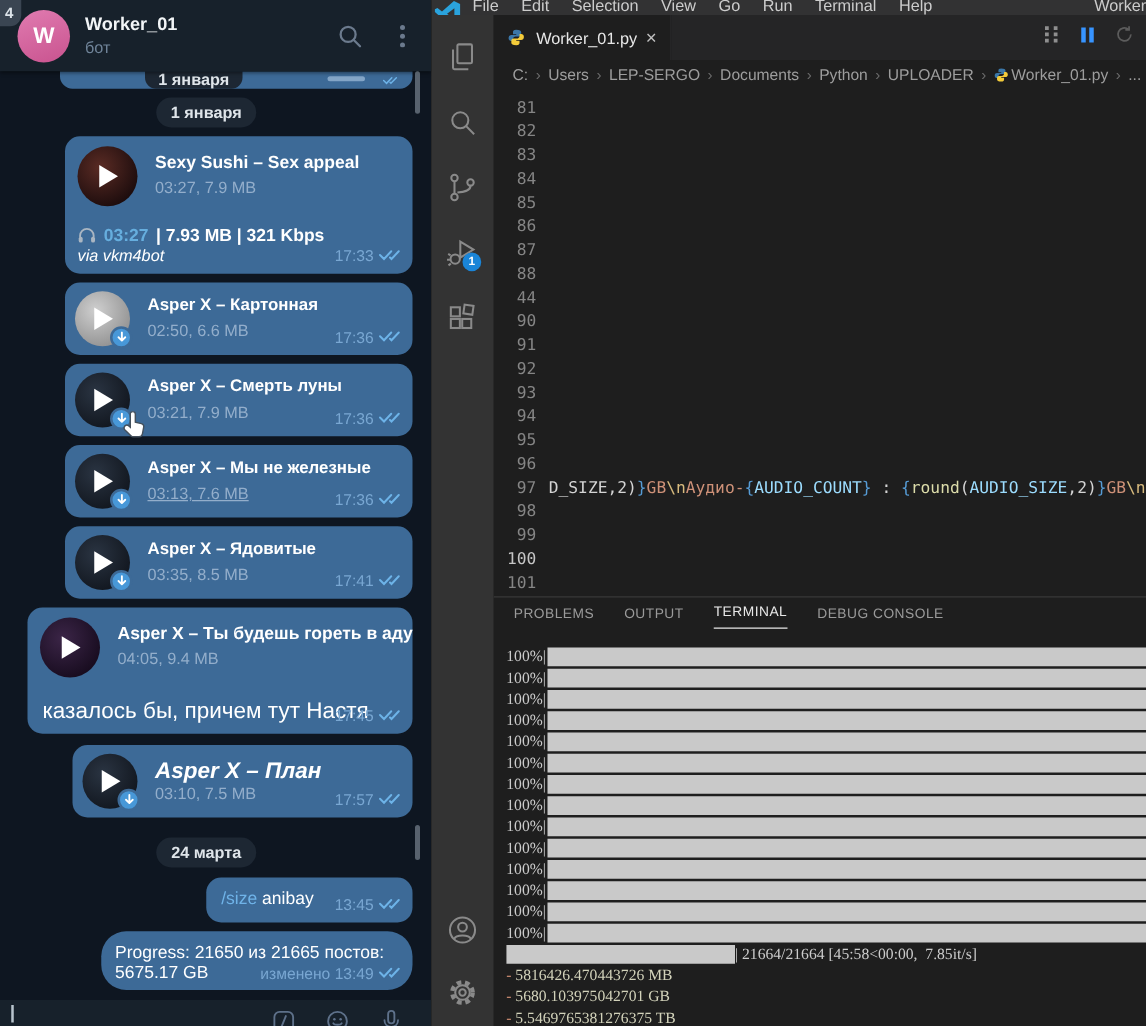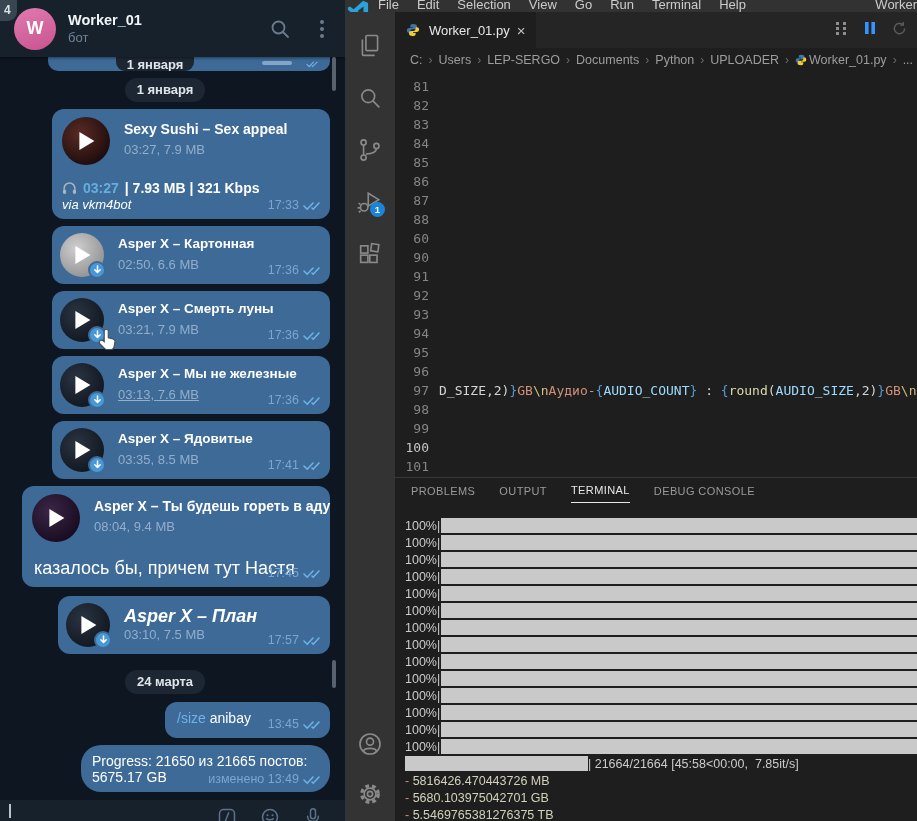--- a/index.html
+++ b/index.html
@@ -36,21 +36,21 @@
 
   .msg { position:relative; background:#3d6a97; border-radius:12px; color:#fff; flex:none; }
   .art { position:absolute; border-radius:50%; }
   .art .play { position:absolute; left:50%; top:50%; transform:translate(-44%,-50%);
                width:0; height:0; border-style:solid; border-width:9px 0 9px 15px;
                border-color:transparent transparent transparent #ffffff; }
   .dl-badge { position:absolute; right:-2px; bottom:-2px; width:18px; height:18px; border-radius:50%;
               background:#4898d8; border:2px solid #3d6a97; display:flex; align-items:center; justify-content:center; }
   .m-title { position:absolute; font-size:13.5px; font-weight:700; white-space:nowrap; }
   .m-meta  { position:absolute; font-size:13px; color:#93aecb; }
-  .m-time  { position:absolute; right:10px; bottom:7px; display:flex; align-items:center; gap:4px;
+  .m-time  { position:absolute; right:10px; bottom:7px; display:flex; align-items:flex-start; gap:4px;
              color:#79a7d2; font-size:12.5px; }
   .m-caption { position:absolute; left:12px; bottom:8px; font-size:18px; }
   .m-stats { position:absolute; left:10px; top:71px; display:flex; align-items:center; gap:6px;
              font-size:14px; font-weight:600; }
   .m-stats .blue { color:#66aede; }
   .m-via { position:absolute; left:10px; bottom:7px; font-size:13px; font-style:italic; }
 
   .size-msg { width:165px; height:36px; }
   .size-msg .body { position:absolute; left:12px; top:8px; font-size:14px; }
   .size-msg .cmd { color:#6fb3e8; }
@@ -99,21 +99,21 @@
   .gutter { width:34px; text-align:right; color:#858585; flex:none; }
   .gutter.active { color:#c6c6c6; }
   .codetext { margin-left:10px; white-space:pre; }
 
   .panel { position:absolute; left:50px; top:477px; right:0; bottom:0; background:#1e1e1e; border-top:1px solid #393939; }
   .panel-tabs { height:25px; display:flex; align-items:stretch; padding-left:16px; gap:24px; }
   .ptab { font-size:11px; letter-spacing:.4px; color:#9a9a9a; display:flex; align-items:center; }
   .ptab.active { color:#e7e7e7; border-bottom:1px solid #e7e7e7; }
 
   .terminal { position:absolute; left:10px; right:0; top:39px; bottom:0; overflow:hidden;
-              font-family:Liberation Sans, sans-serif; font-size:12.5px; color:#cccccc; }
+              font-family:Liberation Serif, serif; font-size:12.5px; color:#cccccc; }
   .tline { height:17px; display:flex; align-items:center; white-space:pre; }
   .tbar { height:15px; background:#c9c9c9; flex:1; margin-left:1px; }
   .tbar.partial { flex:none; width:183px; margin-left:0; }
   .stat-dash { color:#cf8e72; }
   .stat-val { color:#d2d2ba; }
 </style>
 </head>
 <body>
 
 <div class="app">
@@ -247,21 +247,21 @@
               <svg width="17" height="11" viewBox="0 0 17 11">
                 <path d="M1 6l3.2 3.2L10 3" fill="none" stroke="#6db3e8" stroke-width="1.6" stroke-linecap="round"></path>
                 <path d="M9 8l1.2 1.2L16 3" fill="none" stroke="#6db3e8" stroke-width="1.6" stroke-linecap="round"></path>
               </svg>
             </div>
           </div><div class="msg" style="width: 308px; height: 101px;">
             <div class="art" style="left: 10px; top: 8px; width: 48px; height: 48px; background: radial-gradient(circle at 38% 35%, rgb(59, 37, 71) 0%, rgb(21, 10, 28) 82%);">
               <div class="play"></div>
             </div>
             <div class="m-title" style="left: 72px; top: 12px; font-size: 14px;">Asper X – Ты будешь гореть в аду</div>
-            <div class="m-meta" style="left: 72px; top: 33px;">08:04, 9.4 MB</div>
+            <div class="m-meta" style="left: 72px; top: 33px;">04:05, 9.4 MB</div>
             <div class="m-caption">казалось бы, причем тут Настя</div>
             <div class="m-time">
               <span>17:45</span>
               <svg width="17" height="11" viewBox="0 0 17 11">
                 <path d="M1 6l3.2 3.2L10 3" fill="none" stroke="#6db3e8" stroke-width="1.6" stroke-linecap="round"></path>
                 <path d="M9 8l1.2 1.2L16 3" fill="none" stroke="#6db3e8" stroke-width="1.6" stroke-linecap="round"></path>
               </svg>
             </div>
           </div><div class="msg" style="width: 272px; height: 58px; margin-top: 2px;">
             <div class="art" style="left: 8px; top: 7px; width: 44px; height: 44px; background: radial-gradient(circle at 38% 35%, rgb(42, 52, 66) 0%, rgb(16, 21, 29) 82%);">
@@ -491,21 +491,21 @@
         <div class="eline">
           <span class="gutter">86</span>
         </div>
         <div class="eline">
           <span class="gutter">87</span>
         </div>
         <div class="eline">
           <span class="gutter">88</span>
         </div>
         <div class="eline">
-          <span class="gutter">60</span>
+          <span class="gutter">44</span>
         </div>
         <div class="eline">
           <span class="gutter">90</span>
         </div>
         <div class="eline">
           <span class="gutter">91</span>
         </div>
         <div class="eline">
           <span class="gutter">92</span>
         </div>

